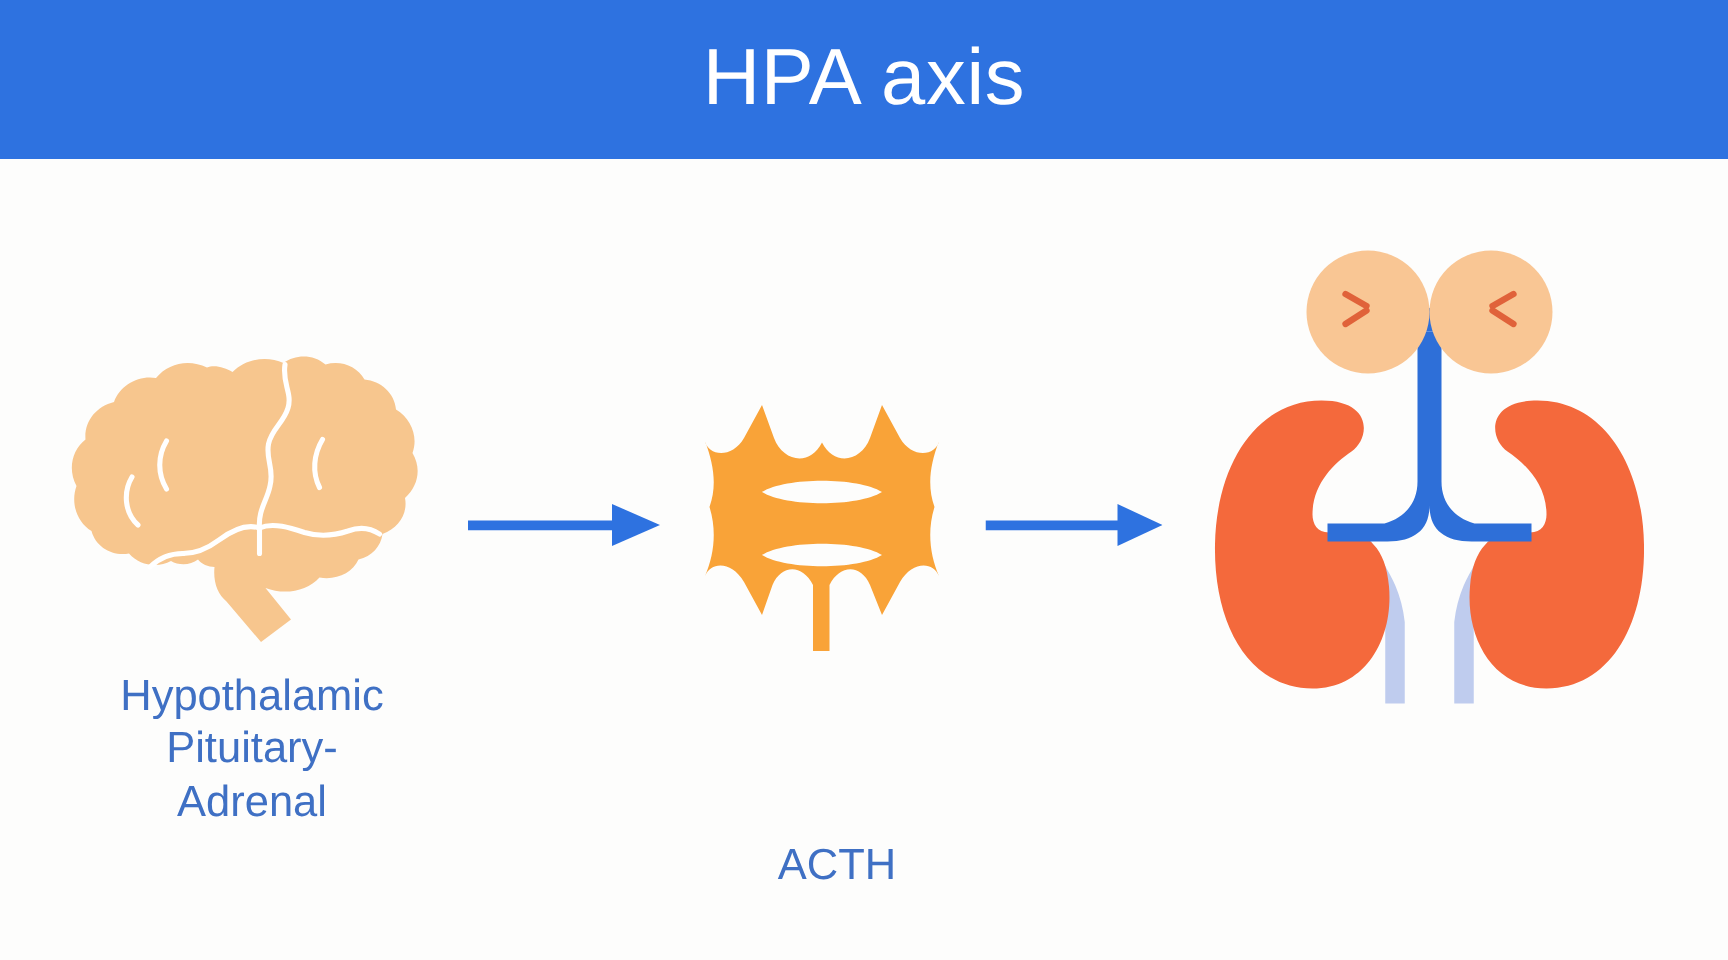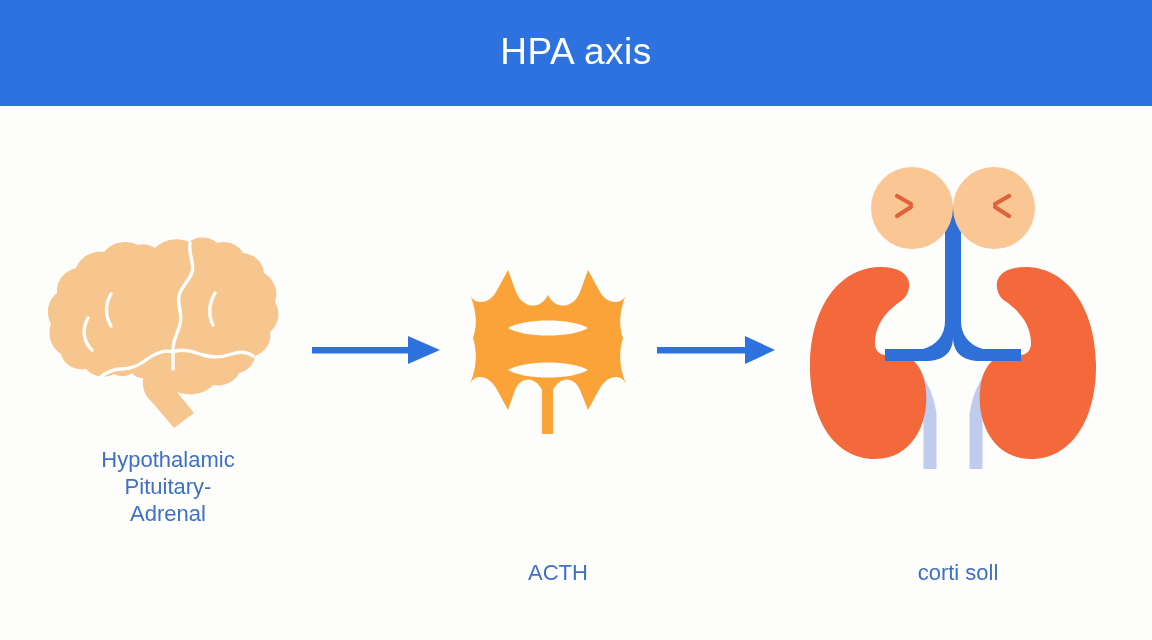--- a/index.html
+++ b/index.html
@@ -27,40 +27,40 @@
     top: 0;
     width: 1152px;
     height: 106px;
     background: #2e72e0;
     display: flex;
     align-items: center;
     justify-content: center;
   }
   #header-title {
     color: #ffffff;
-    font-size: 37px;
+    font-size: 53px;
     font-weight: 400;
     letter-spacing: 0.5px;
     line-height: 1;
     font-family: "Liberation Sans", sans-serif;
     transform: translateY(-2px);
   }
 
   
   .node {
     position: absolute;
   }
   .arrow {
     position: absolute;
   }
   .caption {
     position: absolute;
     text-align: center;
     color: #3f70c4;
-    font-size: 22px;
+    font-size: 29px;
     font-weight: 400;
     line-height: 1.22;
     font-family: "Liberation Sans", sans-serif;
     white-space: pre-line;
   }
 
   
   #brain-node {
     left: 42px;
     top: 236px;
@@ -277,15 +277,14 @@
 
       <g stroke="#e0623a" stroke-width="4.2" stroke-linecap="round" fill="none">
         <path d="M 104 33 L 118 41"></path>
         <path d="M 104 53 L 118 44"></path>
         <path d="M 216 33 L 202 41"></path>
         <path d="M 216 53 L 202 44"></path>
       </g>
     </svg>
   </div>
 
-  <div class="caption" id="cortisol-caption">corti soll</div>
 
 </div>
 
 </body></html>

